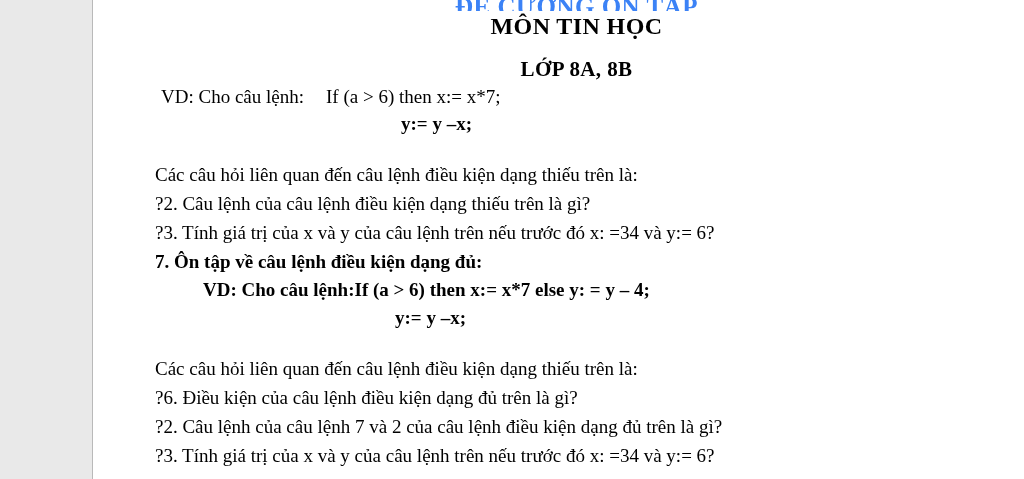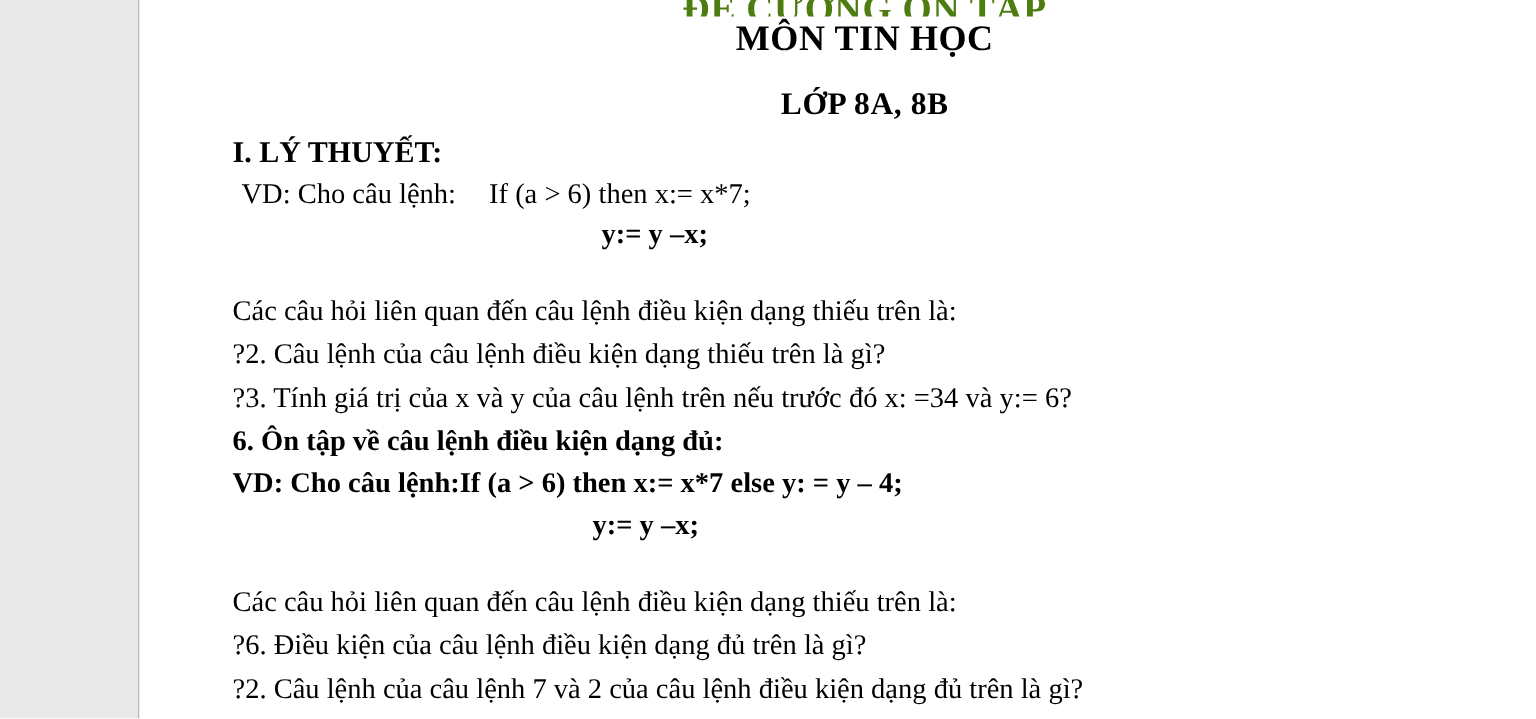--- a/index.html
+++ b/index.html
@@ -49,21 +49,21 @@
   .title-line {
     text-align: center;
     font-weight: bold;
     letter-spacing: 0.4px;
   }
   .title-clip {
     font-size: 25px;
     line-height: 14px;
     height: 11px;
     overflow: hidden;
-    color: #4d7c0f;
+    color: #3b82f6;
     font-weight: bold;
     text-align: center;
     letter-spacing: 0.5px;
     margin-top: 0;
   }
   .title-main {
     font-size: 24px;
     line-height: 29px;
     margin-top: 1px;
   }
@@ -112,20 +112,21 @@
   }
   .sub-head2 {
     font-size: 19px;
     font-weight: bold;
     line-height: 29px;
   }
   .vd-line2 {
     font-size: 19px;
     font-weight: bold;
     line-height: 28px;
+    margin-left: 48px;
   }
   .code-indent2 {
     font-size: 19px;
     font-weight: bold;
     line-height: 27px;
     padding-left: 240px;
   }
 
   
   .corner-mark {
@@ -153,34 +154,33 @@
 
   <div class="left-gutter"></div>
 
   <div class="doc-body">
     <div class="content">
 
       <div class="title-clip">ĐỀ CƯƠNG ÔN TẬP</div>
       <div class="title-line title-main">MÔN TIN HỌC</div>
       <div class="title-line title-sub">LỚP 8A, 8B</div>
 
-      <div class="sect-head">I. LÝ THUYẾT:</div>
 
 
       <div class="vd-line">
         <span>VD: Cho câu lệnh:</span><span class="gap"></span><span>If (a &gt; 6)  then x:= x*7;</span>
       </div>
       <div class="code-indent">y:= y –x;</div>
 
       <div class="para">Các câu hỏi liên quan đến câu lệnh điều kiện dạng thiếu trên là:</div>
 
       <div class="q-line">?2. Câu lệnh của câu lệnh điều kiện dạng thiếu trên là gì?</div>
       <div class="q-line">?3. Tính giá trị của x và y của câu lệnh trên nếu trước đó x: =34 và y:= 6?</div>
 
-      <div class="sub-head2">6. Ôn tập về câu lệnh điều kiện dạng đủ:</div>
+      <div class="sub-head2">7. Ôn tập về câu lệnh điều kiện dạng đủ:</div>
 
       <div class="vd-line2">
         <span>VD: Cho câu lệnh:</span><span class="gap"></span><span>If (a &gt; 6)  then x:= x*7 else y: = y – 4;</span>
       </div>
       <div class="code-indent2">y:= y –x;</div>
 
       <div class="para">Các câu hỏi liên quan đến câu lệnh điều kiện dạng thiếu trên là:</div>
 
       <div class="q-line">?6. Điều kiện của câu lệnh điều kiện dạng đủ trên là gì?</div>
       <div class="q-line">?2. Câu lệnh của câu lệnh 7 và 2 của câu lệnh điều kiện dạng đủ trên là gì?</div>

